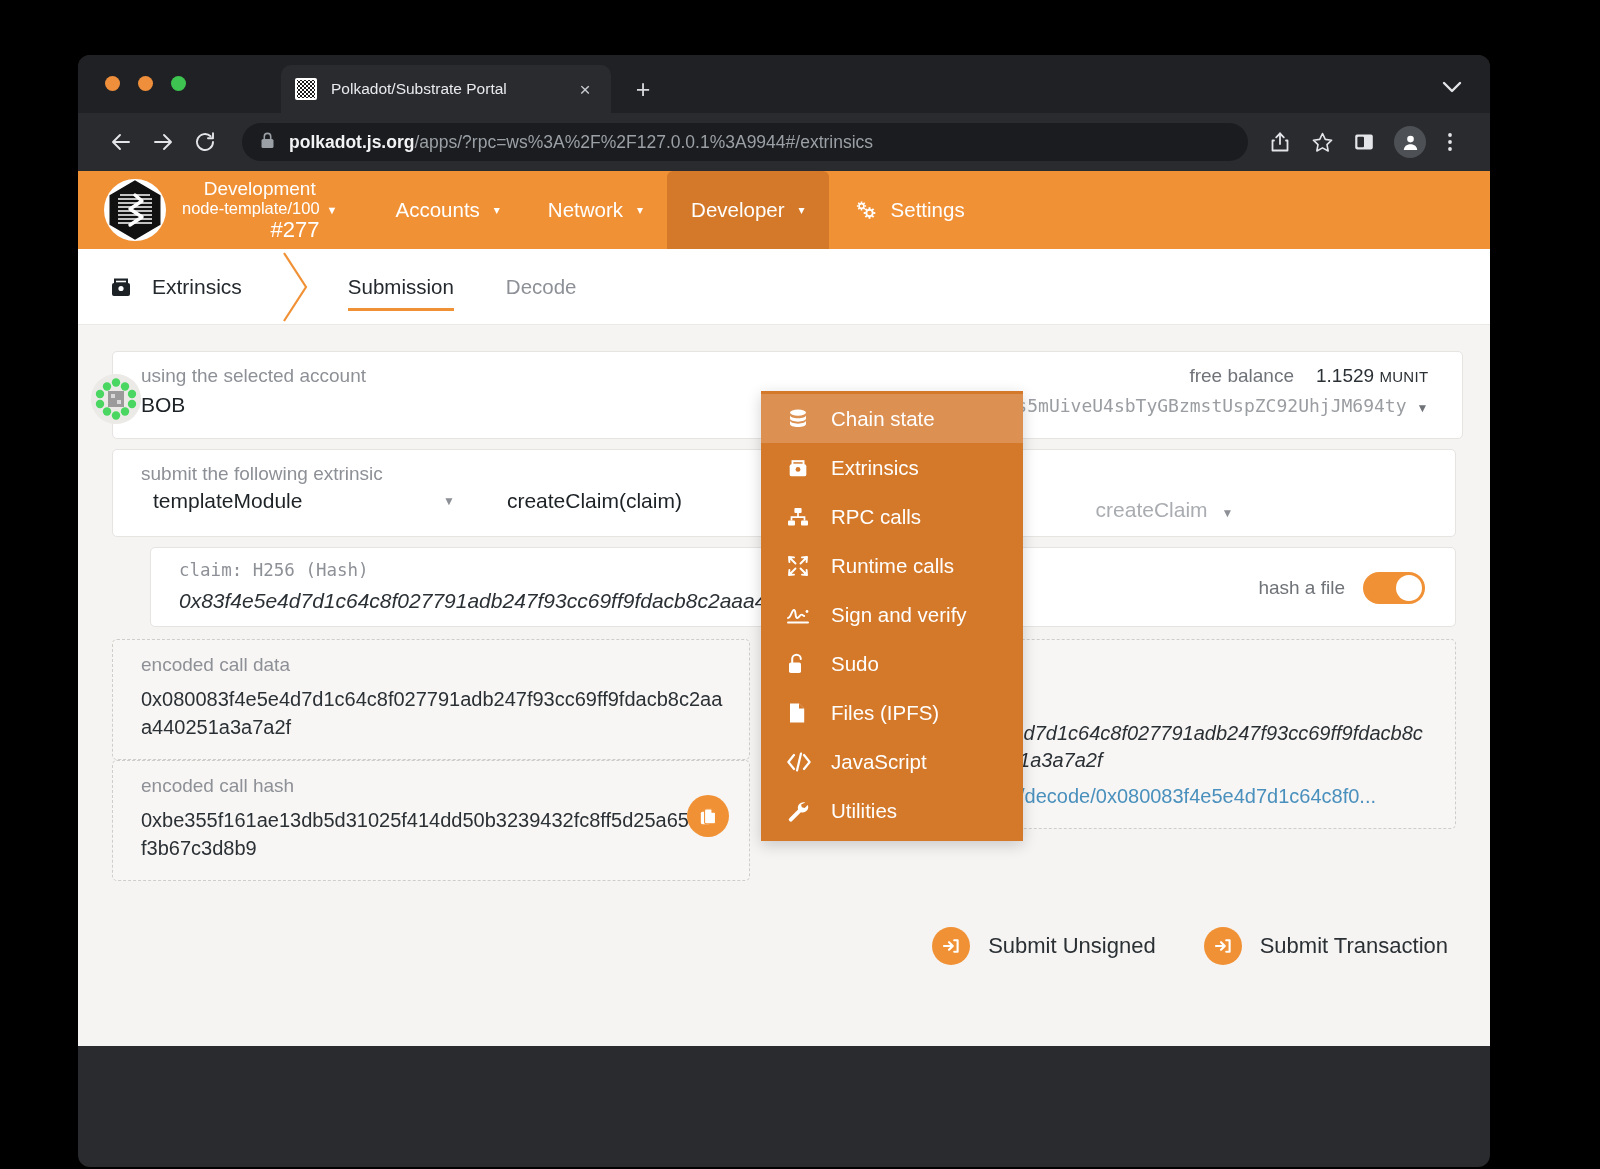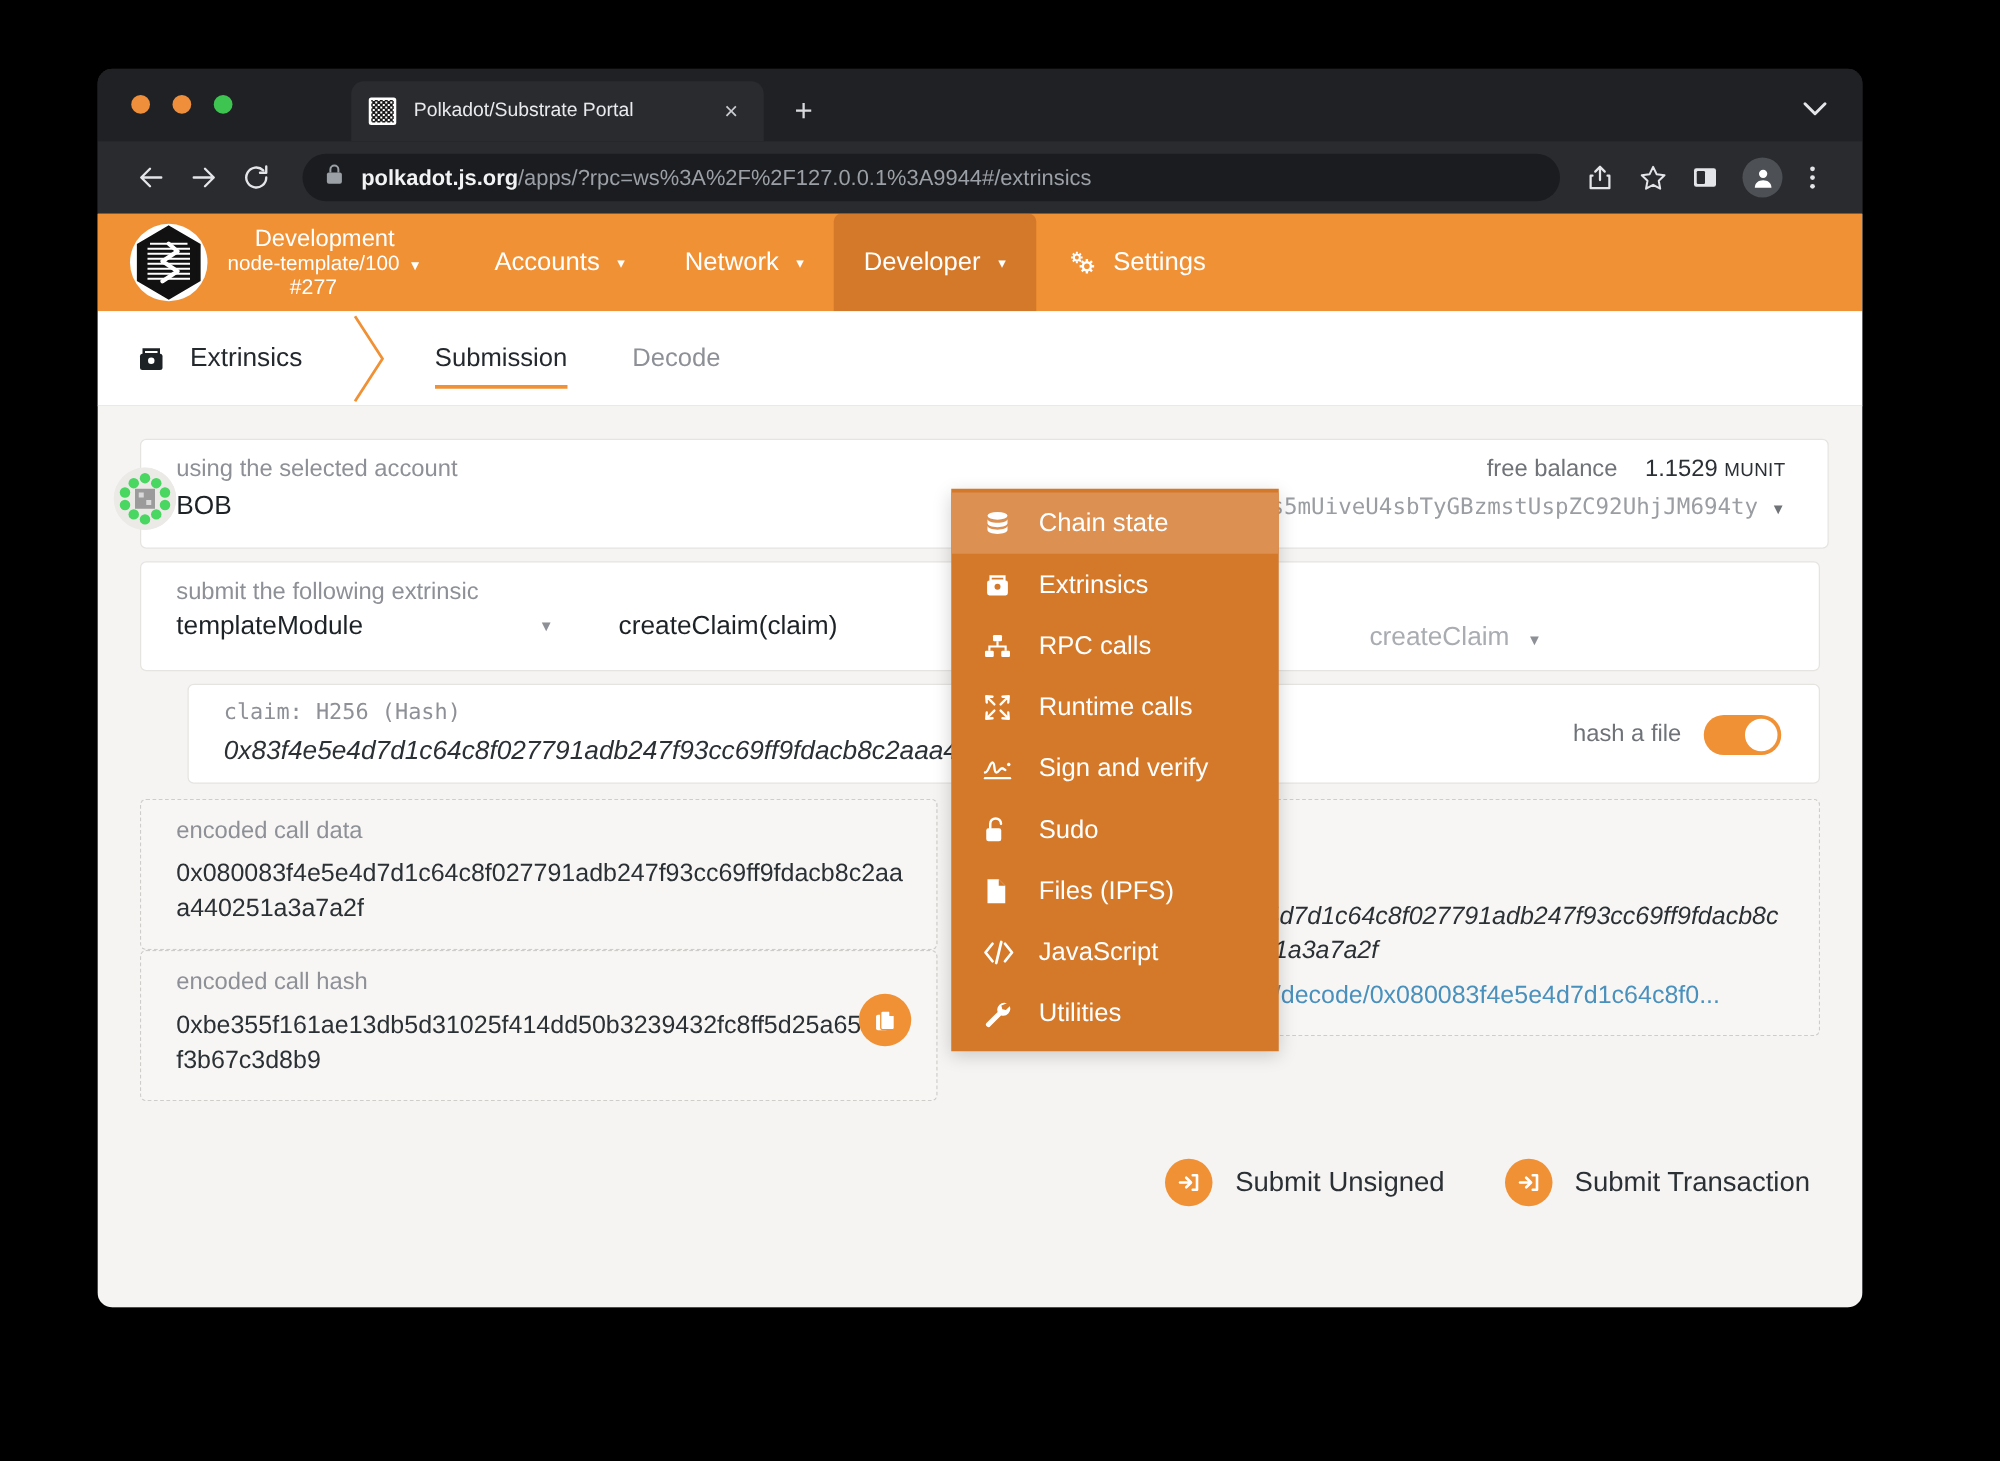--- a/index.html
+++ b/index.html
@@ -7,21 +7,21 @@
     width: 1600px; height: 1169px;
     background: #000;
     font-family: "Liberation Sans", sans-serif;
     overflow: hidden;
   }
 
   
   .window {
     position: absolute;
     left: 78px; top: 55px;
-    width: 1412px; height: 991px;
+    width: 1412px; height: 1112px;
     background: #2a2b2e;
     border-radius: 12px;
     overflow: hidden;
     box-shadow: 0 18px 60px rgba(0,0,0,.6);
   }
 
   
   .tabstrip {
     position: relative;
     height: 58px;
@@ -157,21 +157,21 @@
   .chaininfo {
     margin-left: 16px;
     color: #fff;
     line-height: 1.12;
     text-align: center;
     font-size: 17px;
   }
   .chaininfo .c-name { font-size: 19px; }
   .chaininfo .c-spec { font-size: 16.5px; white-space: nowrap; }
   .chaininfo .c-spec .caret { font-size: 11px; margin-left: 7px; }
-  .chaininfo .c-block { font-size: 17px; padding-right: 18px; }
+  .chaininfo .c-block { font-size: 22px; text-align: right; padding-right: 18px; }
 
   .navitems { display: flex; align-items: stretch; margin-left: 34px; }
   .navitem {
     display: flex; align-items: center;
     padding: 0 24px;
     color: #ffffff;
     font-size: 20.5px;
     cursor: pointer;
     white-space: nowrap;
   }
@@ -259,21 +259,21 @@
     font-family: "DejaVu Sans Mono", monospace;
     font-size: 18px; color: #9a9da1;
     white-space: nowrap; overflow: hidden;
   }
   .acct-addr .caret { color: #6f7378; margin-left: 10px; font-size: 12px; font-family: "Liberation Sans", sans-serif; }
 
   
   .ext-left { flex: 0 0 auto; width: 795px; position: relative; padding: 13px 0 0 28px; }
   .ext-sel {
     margin-top: 26px;
-    display: flex; align-items: center;
+    display: flex; align-items: center; margin-left: 12px;
   }
   .ext-module { font-size: 21px; color: #1d2226; width: 290px; }
   .ext-caret { color: #8d9096; font-size: 12px; }
   .ext-call { font-size: 21px; color: #1d2226; margin-left: 52px; }
   .ext-right { flex: 1 1 auto; text-align: center; padding: 48px 34px 0 0; }
   .ext-right .v { font-size: 21px; color: #a9acb0; }
   .ext-right .caret { font-size: 12px; color: #8d9096; margin-left: 14px; }
 
   
   .param-wrap { padding: 0 34px; margin-bottom: 12px; display: flex; }

